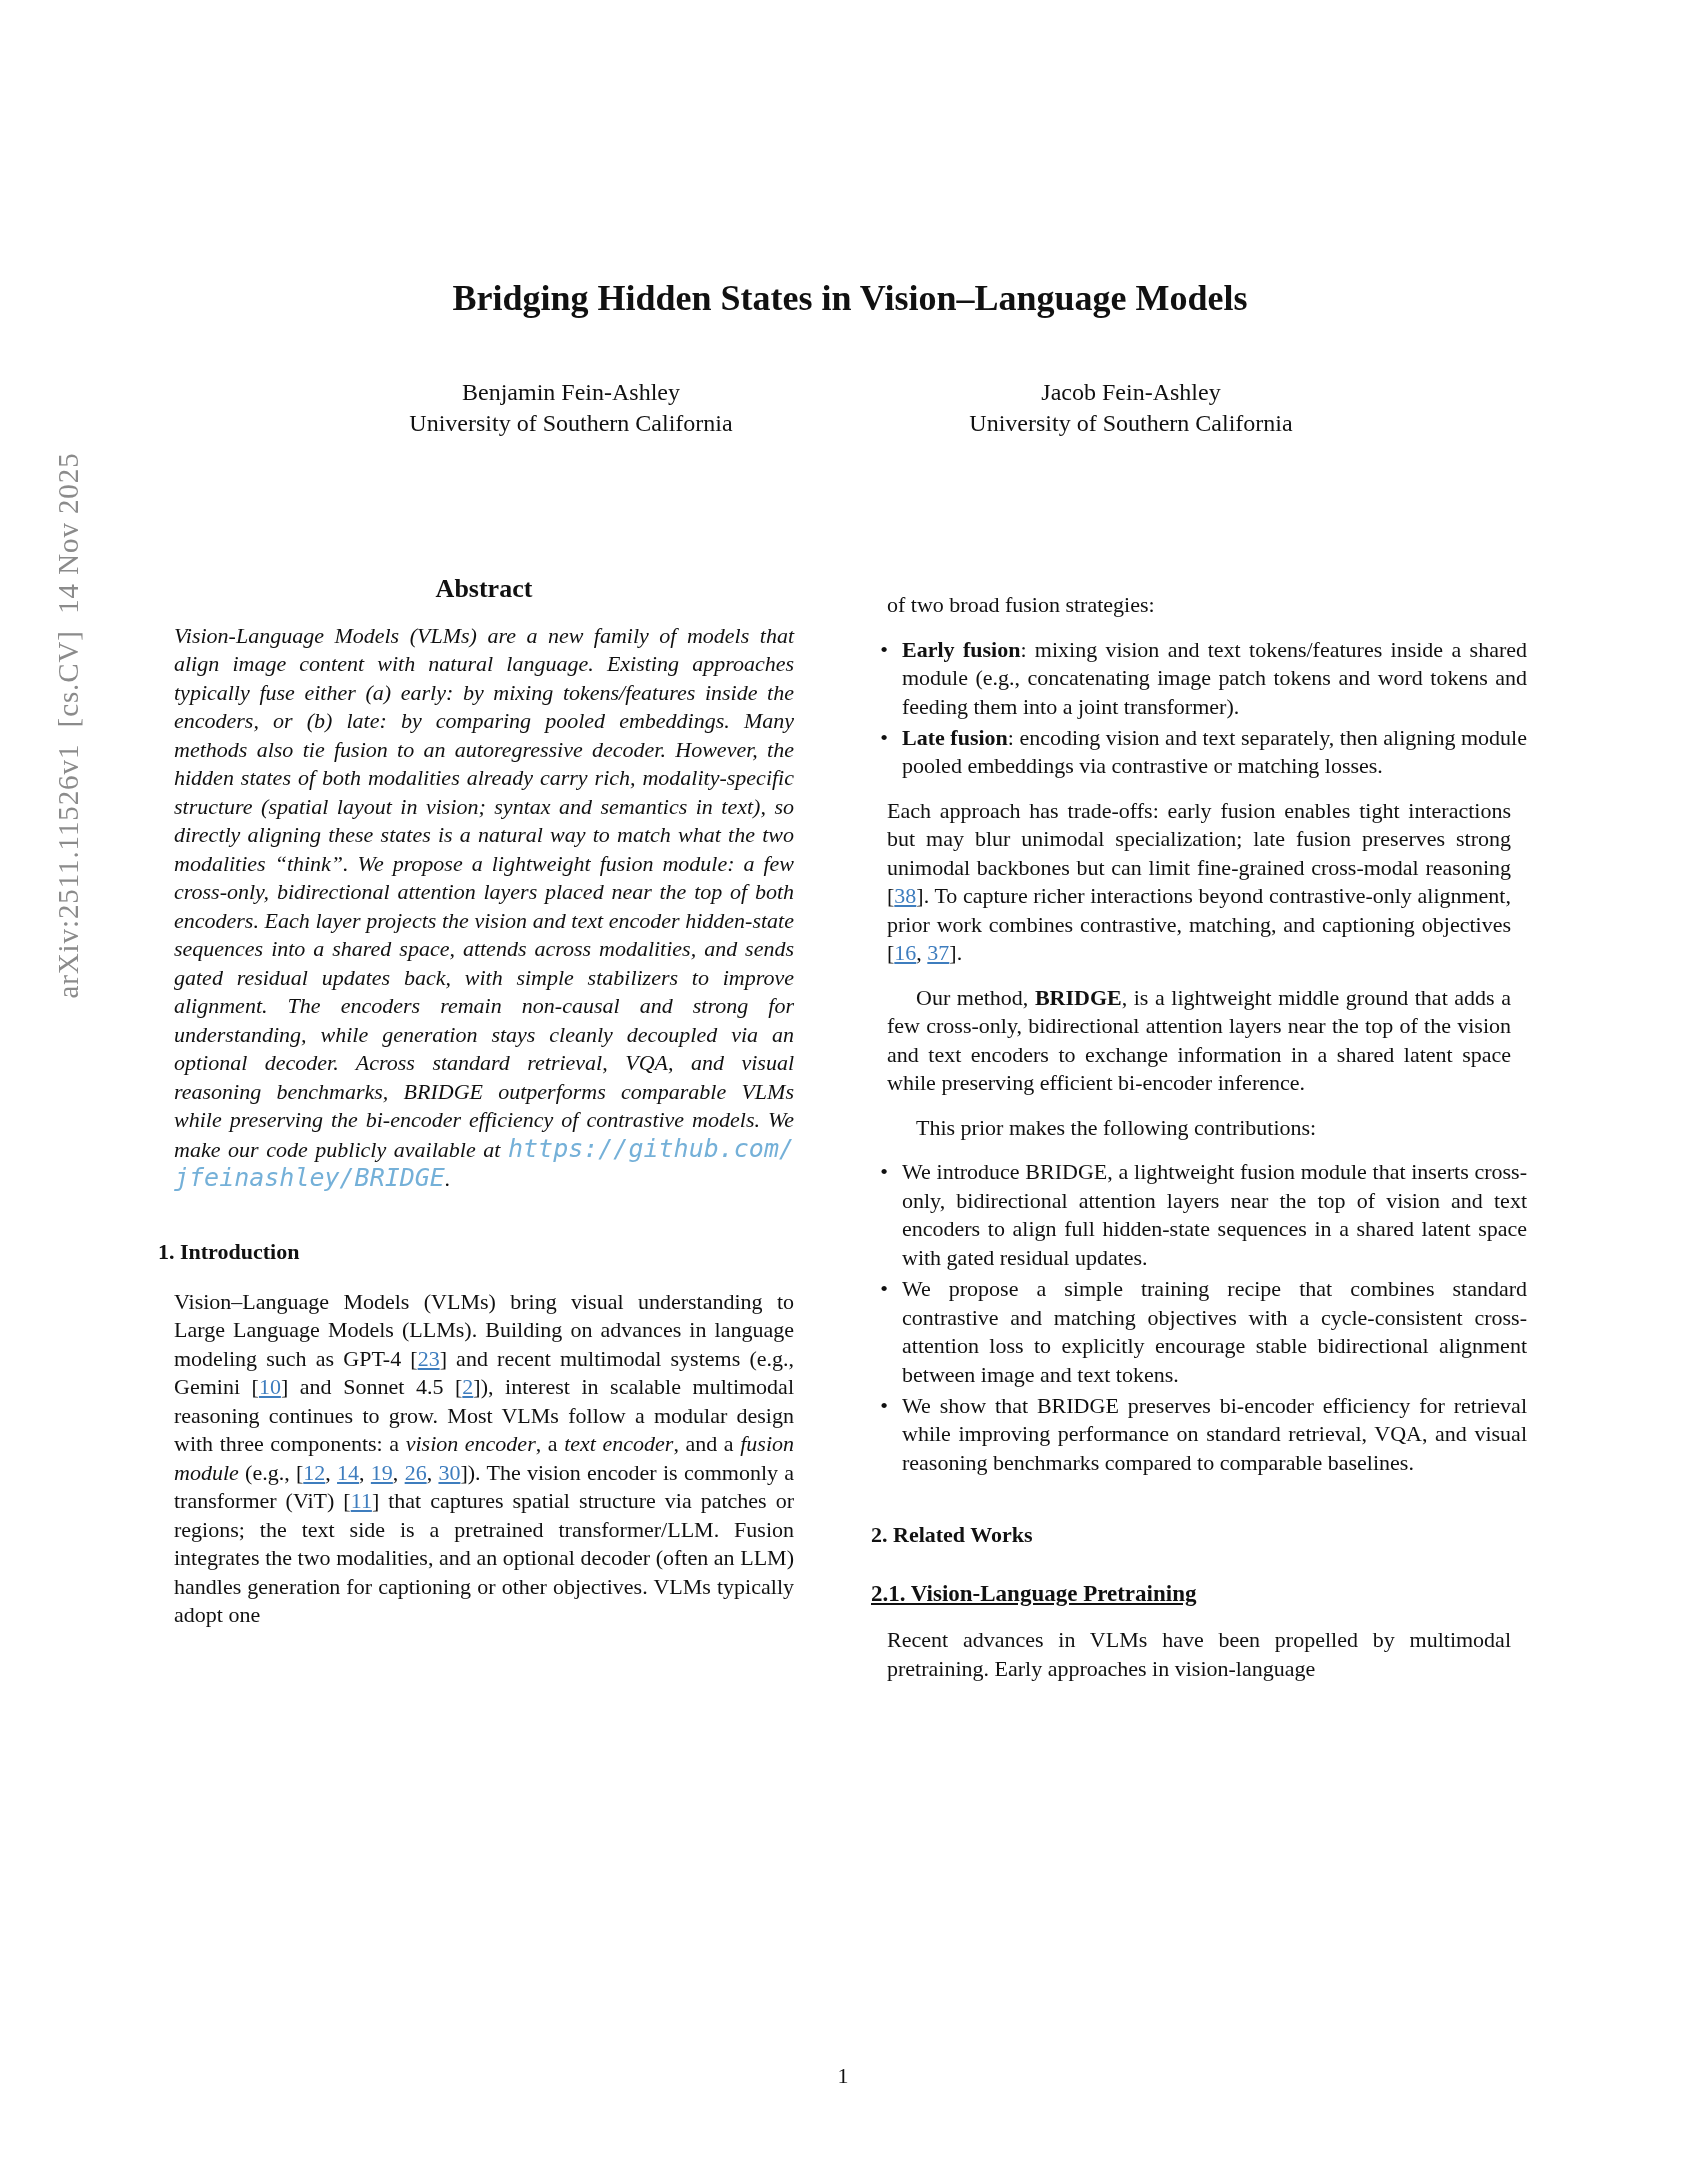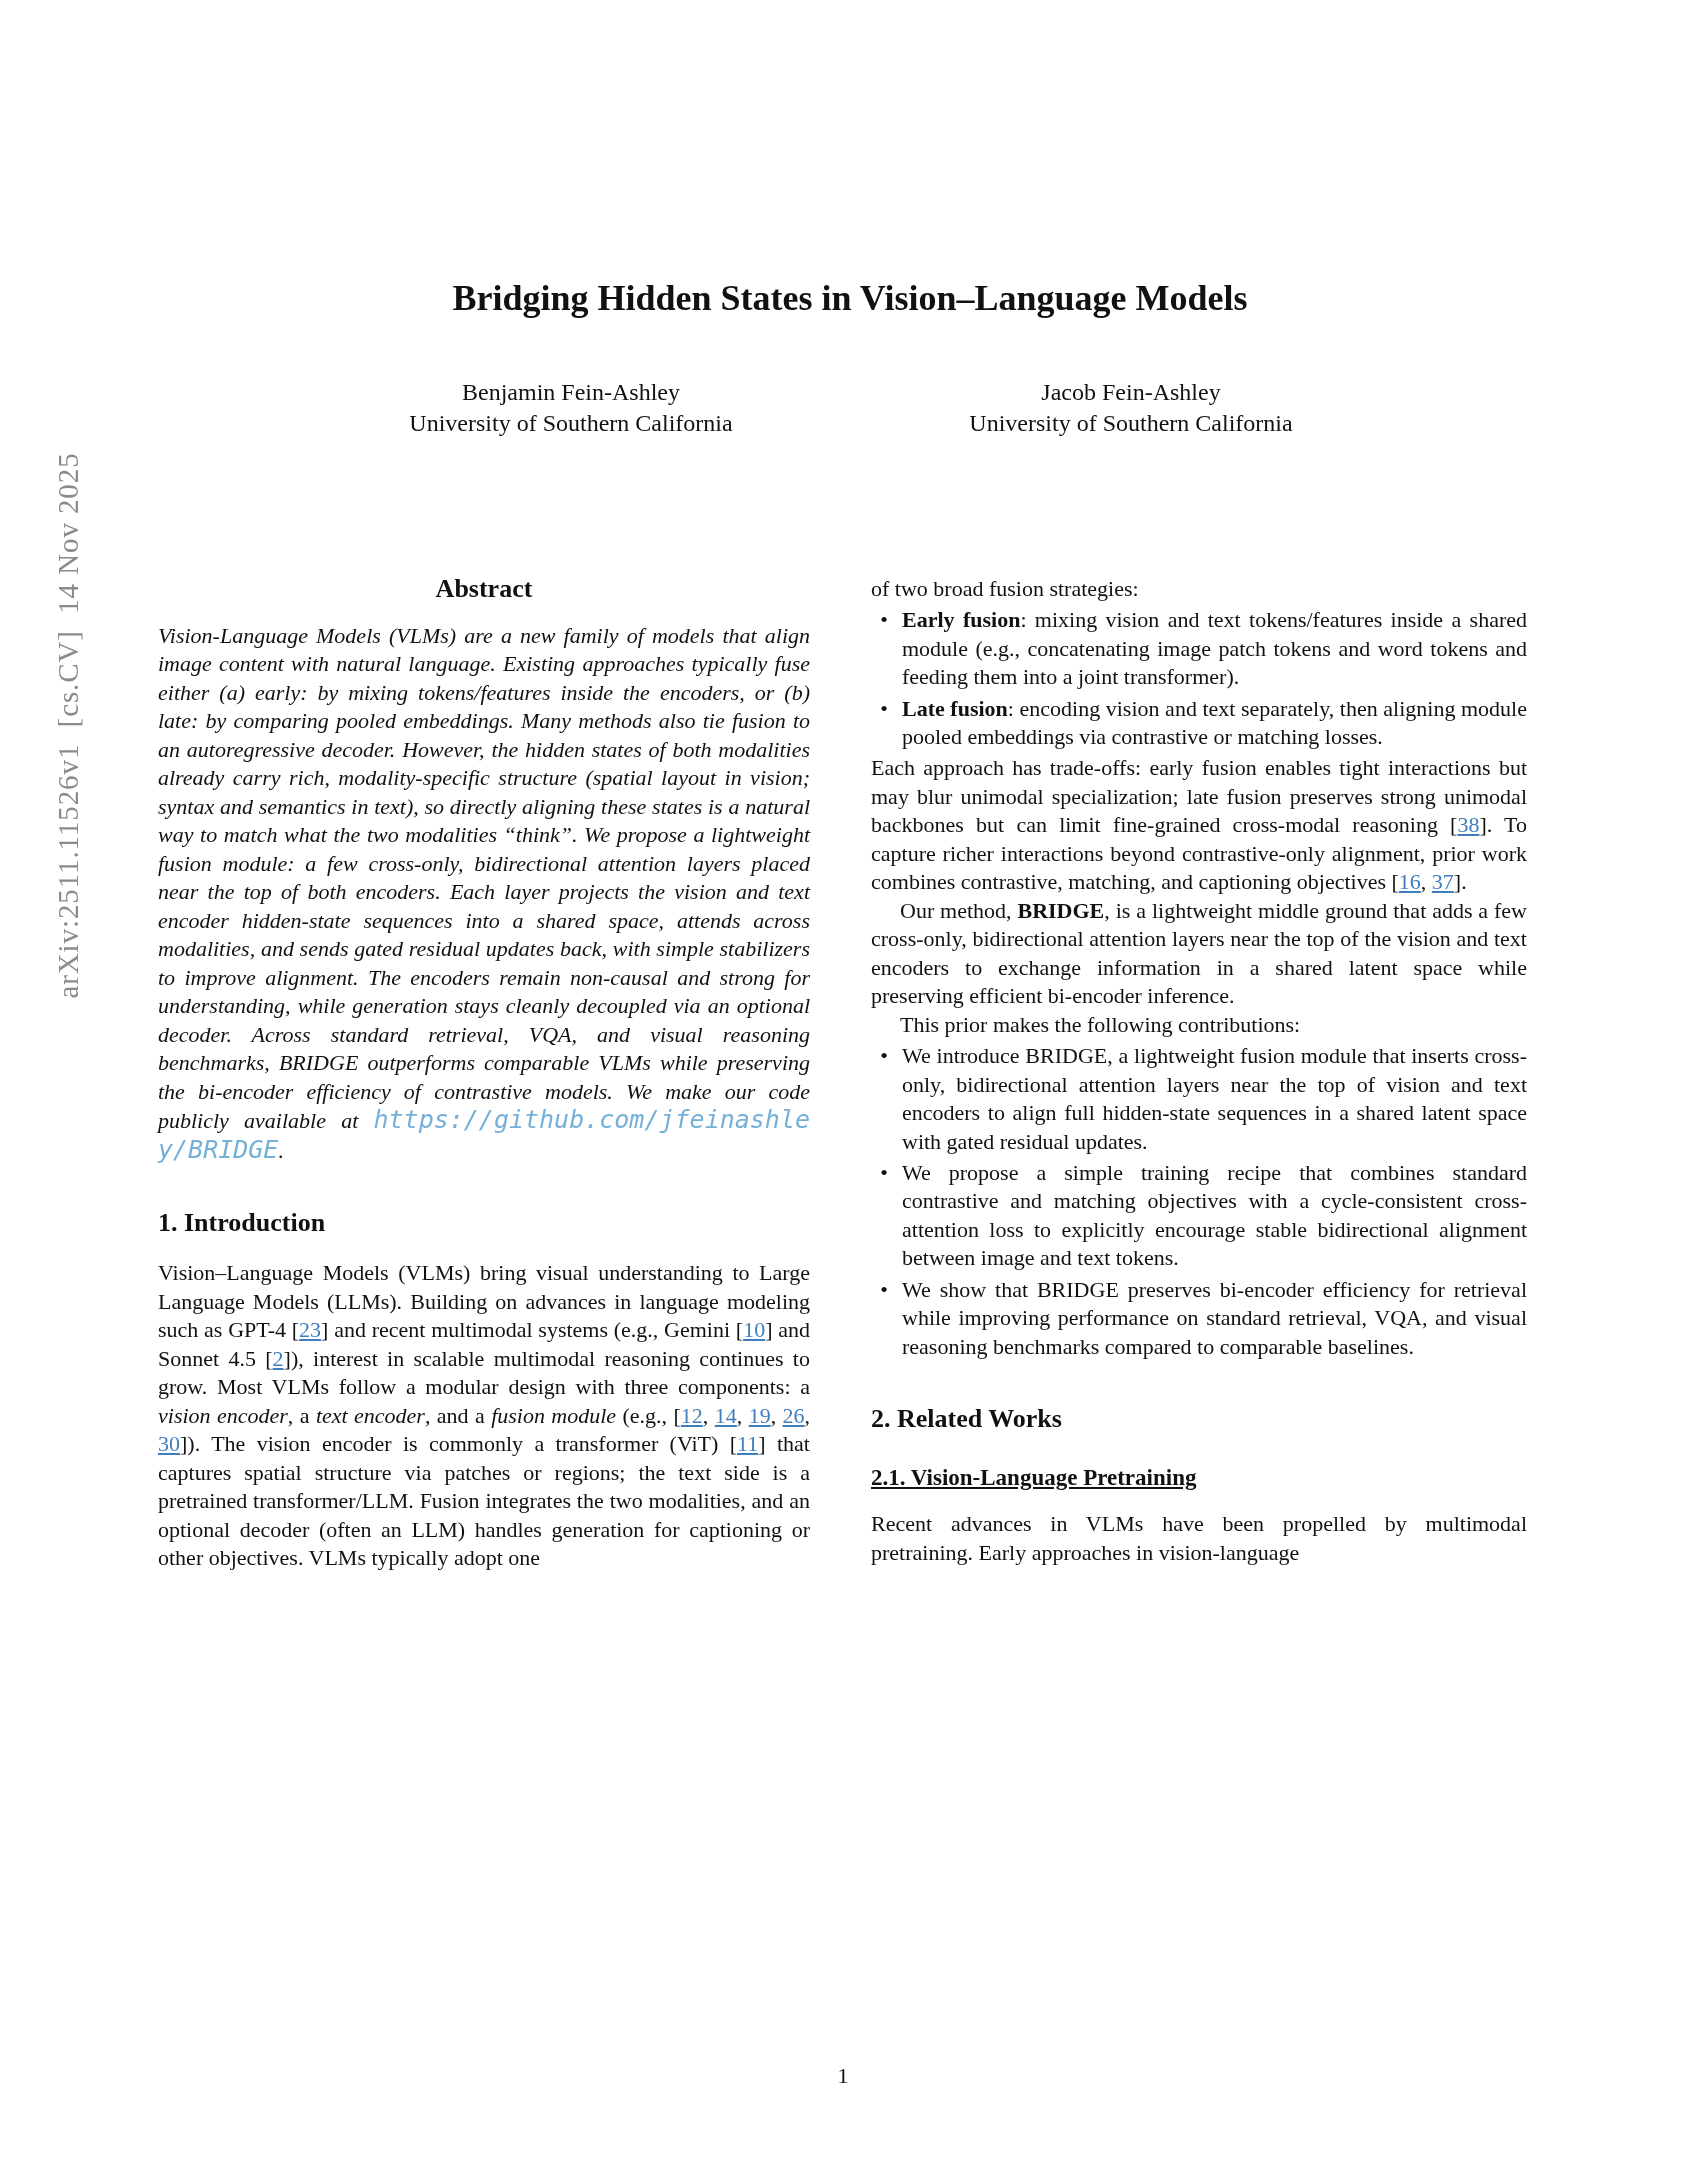--- a/index.html
+++ b/index.html
@@ -11,23 +11,23 @@
   .title{position:absolute;top:270px;left:0;width:100%;text-align:center;
         font-size:36px;font-weight:bold;margin:7px;}
   .authors-row{position:absolute;top:377px;left:8px;width:100%;display:flex;
         justify-content:center;gap:46px;}
   .author-block{width:514px;text-align:center;font-size:24px;line-height:31px;}
   .col{position:absolute;top:575px;font-size:22px;line-height:28.5px;text-align:justify;}
   .col-left{left:158px;width:652px;}
   .col-right{left:871px;width:656px;}
   .abstract-heading{text-align:center;font-weight:bold;font-size:26px;margin:0 0 18.4px 0;}
   .abstract-par{font-style:italic;}
-  .sec-heading{font-weight:bold;font-size:26px;line-height:32px;margin:42px 0 20px 0;text-align:left;}
+  .sec-heading{font-weight:bold;font-size:22px;line-height:32px;margin:42px 0 20px 0;text-align:left;}
   .subsec-heading{font-weight:bold;font-size:23px;line-height:29px;margin:27.5px 0 18.4px 0;text-align:left;text-decoration:underline;}
-  .par{margin:0;}
+  .par{margin:16px;}
   .par.indent{text-indent:29px;}
   .bullet-item{position:relative;padding-left:31px;margin:2.8px 0;}
   .bullet-marker{position:absolute;left:9.2px;}
   .seg-b{font-weight:bold;}
   .seg-it{font-style:italic;}
   .seg-cite{color:var(--cite-color,#3e7dbe);text-decoration:underline;}
   .seg-url{font-family:"DejaVu Sans Mono","Liberation Mono",monospace;
         color:var(--url-color,#74b0d8);font-size:25px;word-break:break-all;}
   .page-number{position:absolute;top:2063px;left:0;width:100%;text-align:center;font-size:22px;}
 </style>

